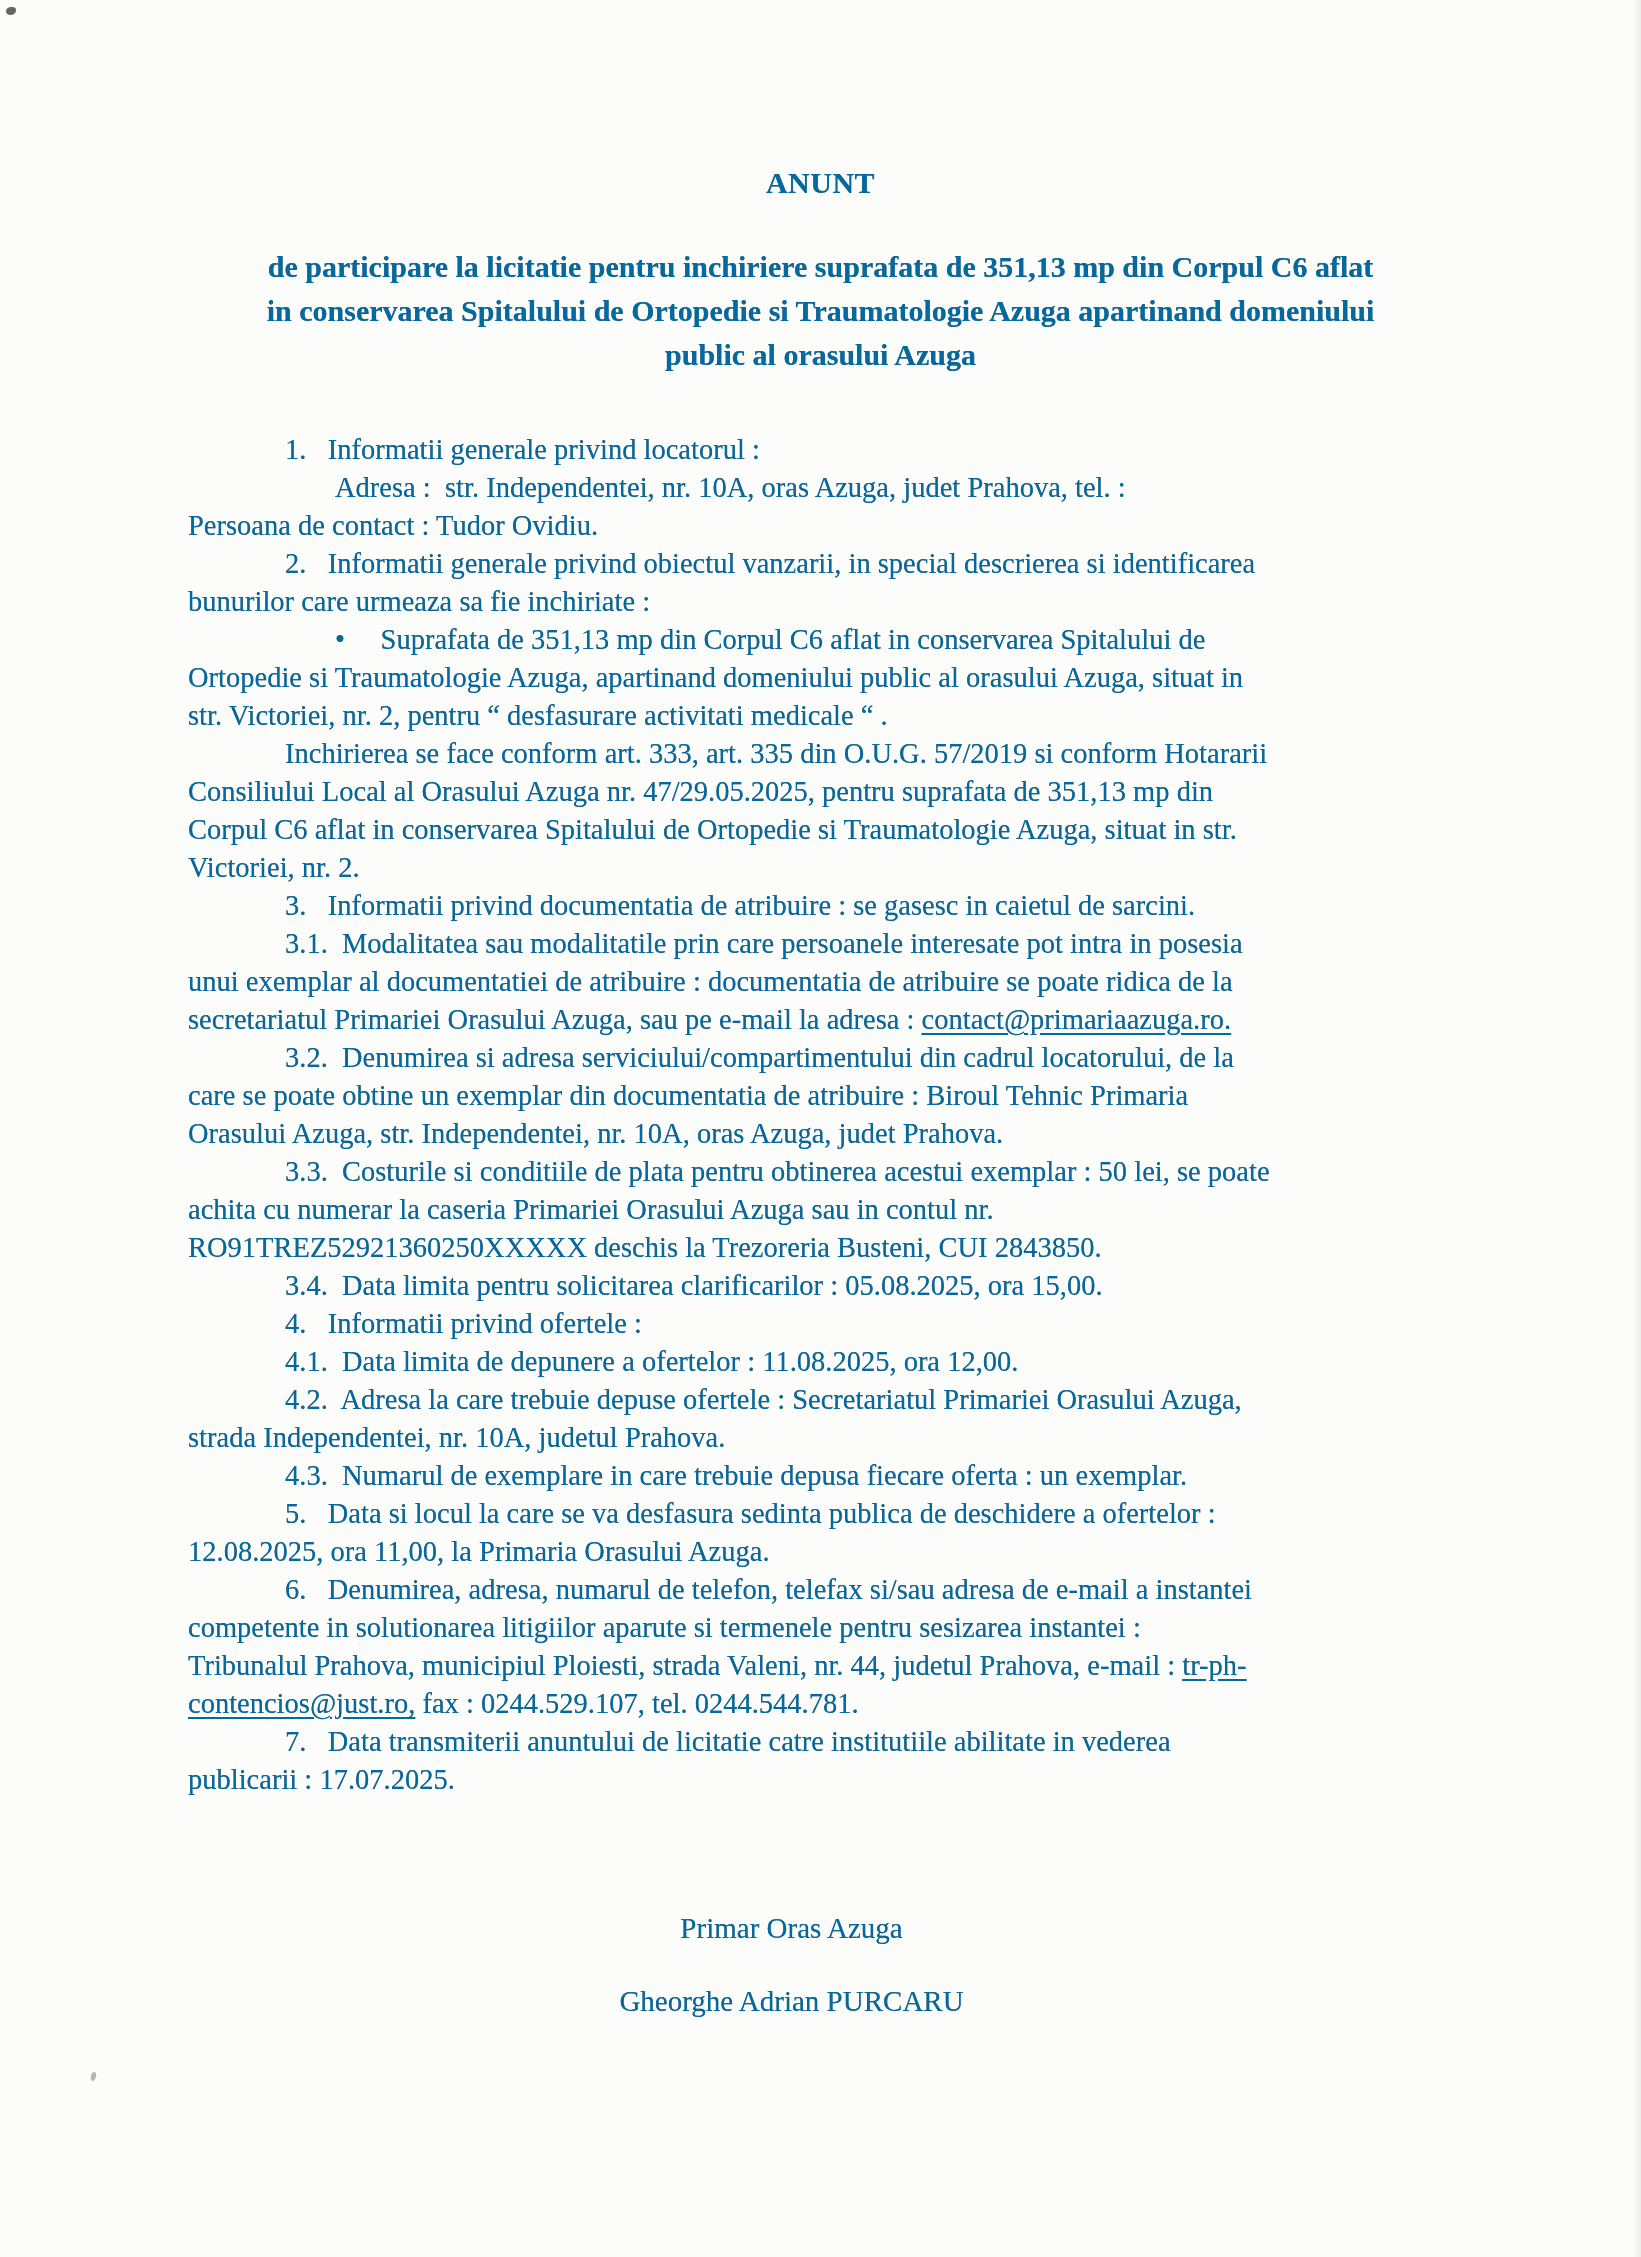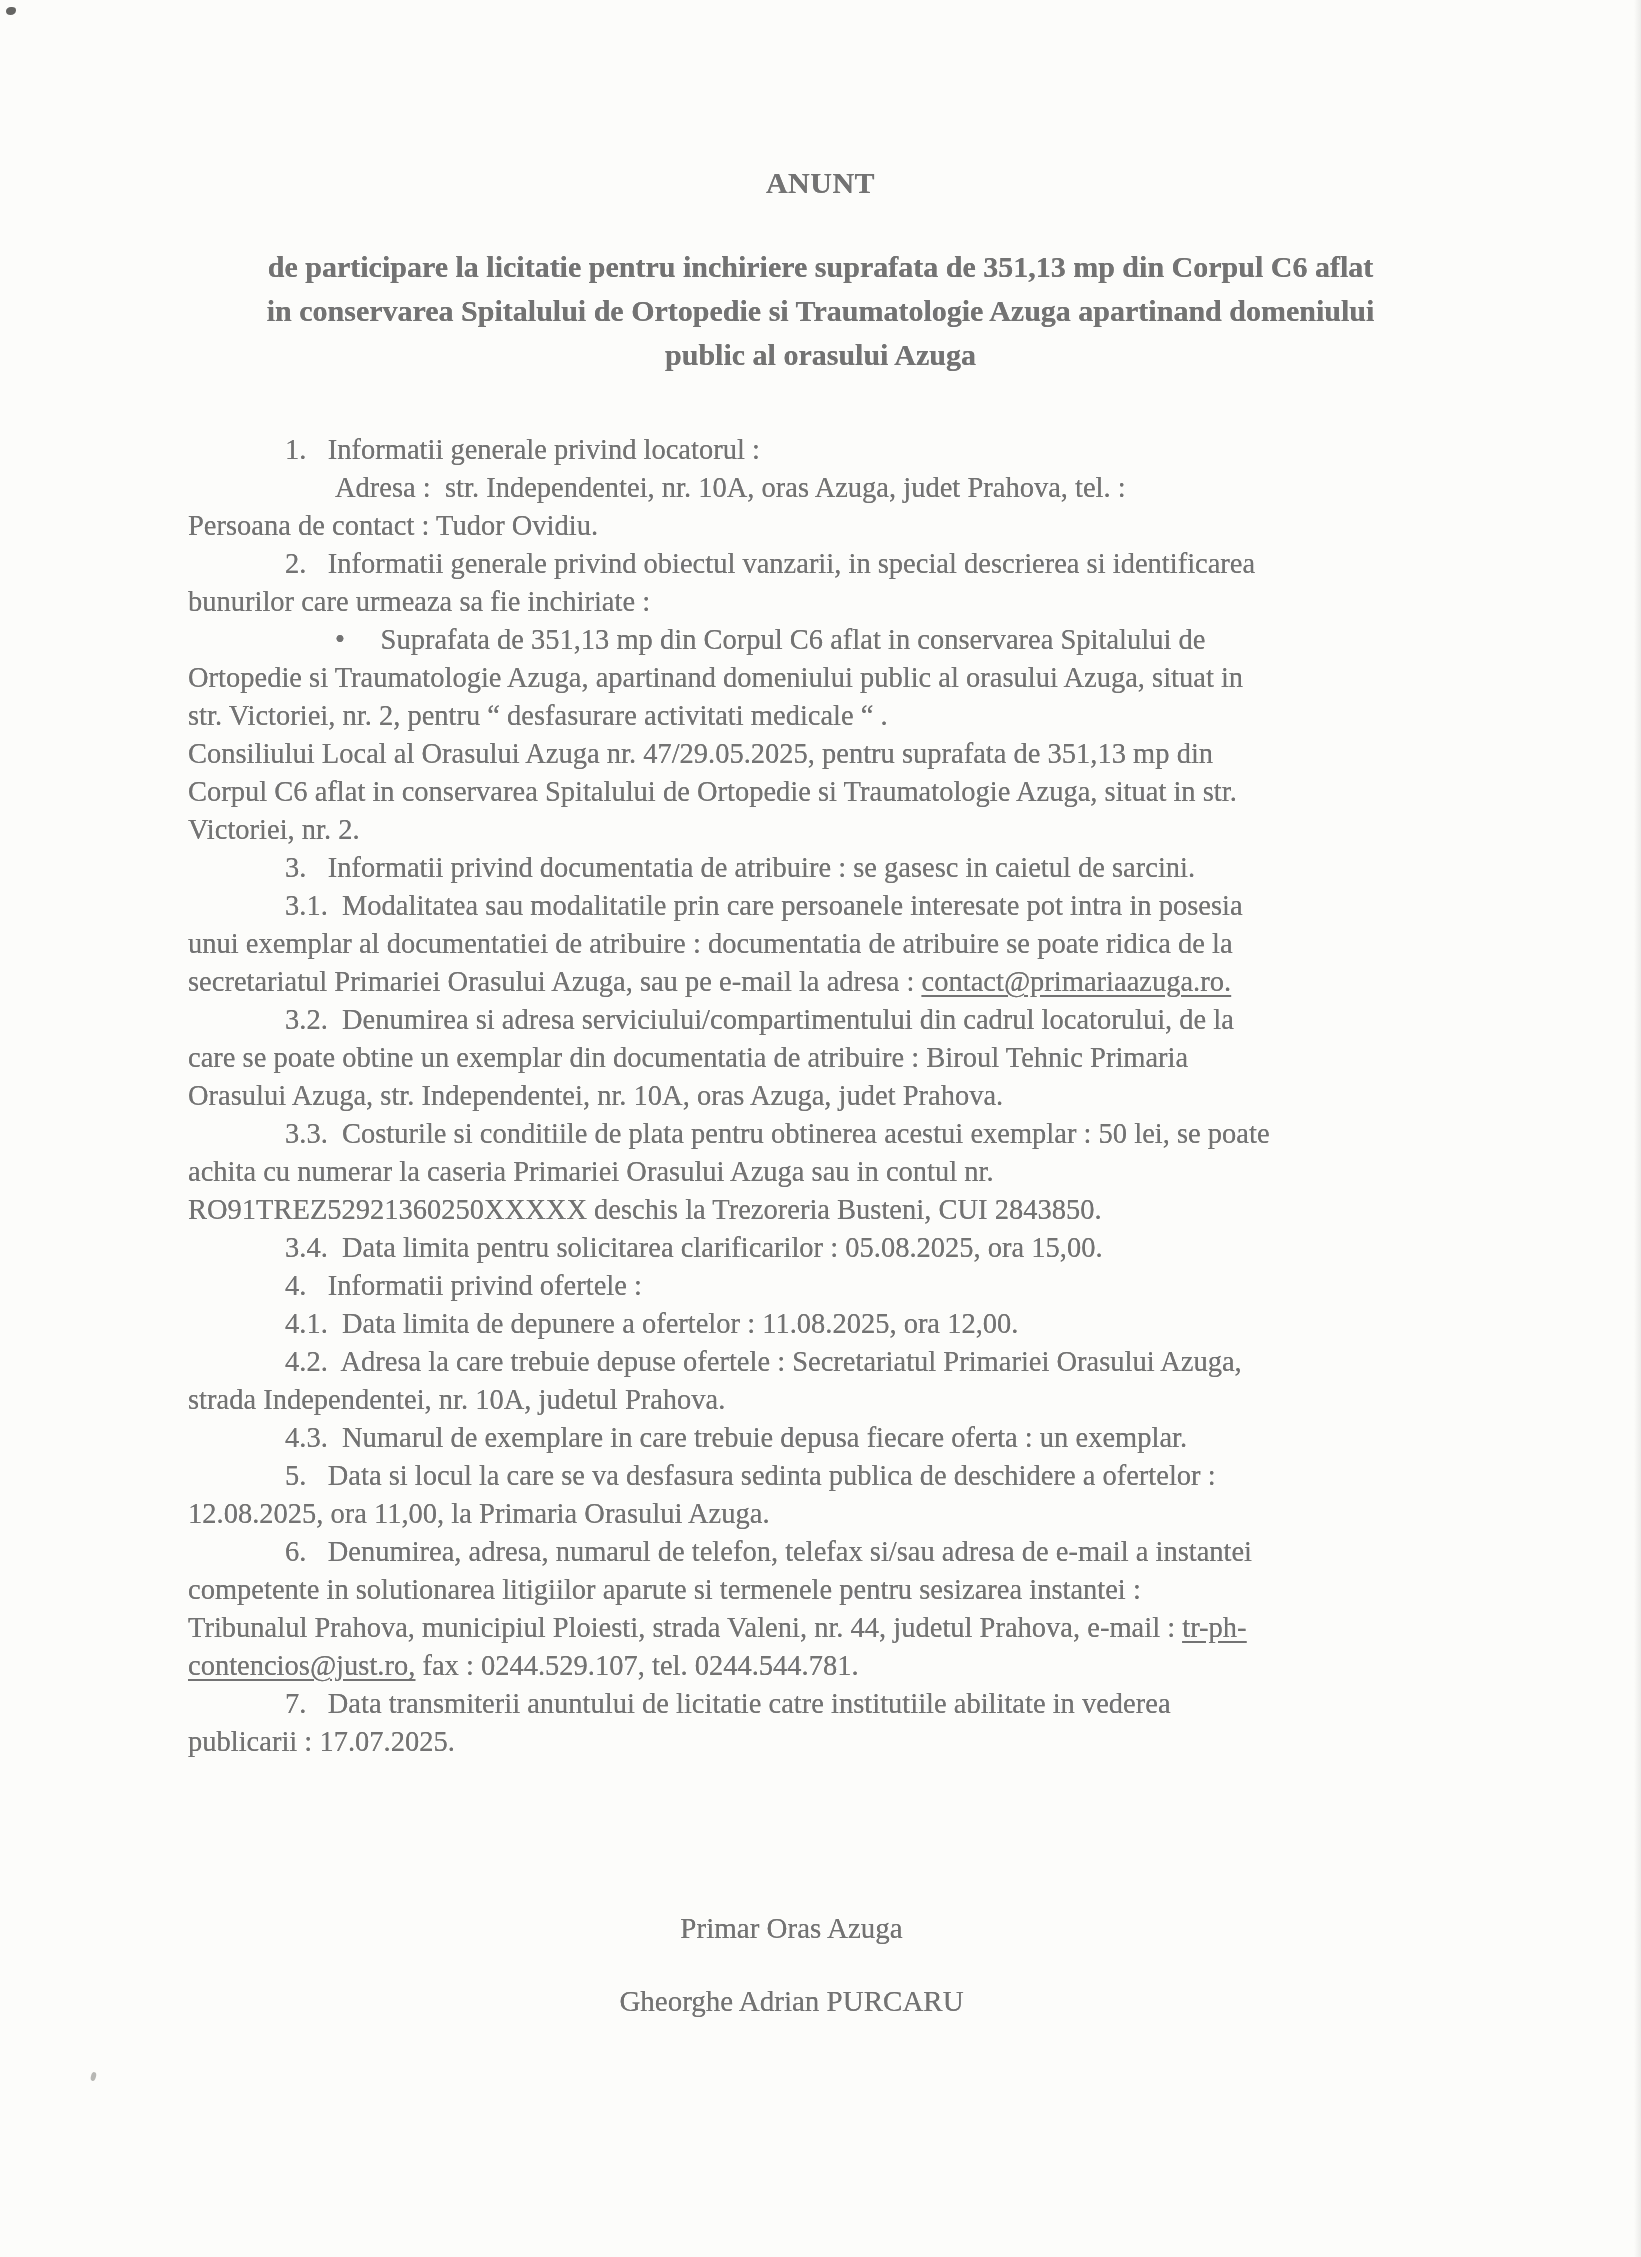--- a/index.html
+++ b/index.html
@@ -3,21 +3,21 @@
 <meta charset="utf-8">
 <style>
   html,body{margin:0;padding:0;background:#e8e8e6;}
   .page{
     position:relative;
     width:1641px;height:2257px;
     margin:0 auto;
     background:#fcfcfa;
     overflow:hidden;
     font-family:"Liberation Serif","DejaVu Serif",serif;
-    color:#737373;
+    color:#0369a1;
     text-shadow:0 0 0.5px rgba(25,25,25,.55);
   }
   .doc-title{
     position:absolute;top:166px;left:0;right:0;
     text-align:center;font-weight:bold;font-size:30px;letter-spacing:0.5px;
   }
   .doc-heading{
     position:absolute;top:245px;left:0;right:0;
     text-align:center;font-weight:bold;font-size:30px;line-height:44px;
   }
@@ -68,20 +68,21 @@
 
   <div class="doc-body" id="doc-body">
       <div class="line ind-1"><span class="">1.   Informatii generale privind locatorul :</span></div>
       <div class="line ind-2"><span class="">Adresa :  str. Independentei, nr. 10A, oras Azuga, judet Prahova, tel. :</span></div>
       <div class="line"><span class="">Persoana de contact : Tudor Ovidiu.</span></div>
       <div class="line ind-1"><span class="">2.   Informatii generale privind obiectul vanzarii, in special descrierea si identificarea</span></div>
       <div class="line"><span class="">bunurilor care urmeaza sa fie inchiriate :</span></div>
       <div class="line ind-2"><span class="">•     Suprafata de </span><span class="b ">351,13 mp</span><span class=""> din Corpul C6 aflat in conservarea Spitalului de</span></div>
       <div class="line"><span class="">Ortopedie si Traumatologie Azuga, apartinand domeniului public al orasului Azuga, situat in</span></div>
       <div class="line"><span class="">str. Victoriei, nr. 2, pentru “ desfasurare activitati medicale “ .</span></div>
+      <div class="line ind-1"><span class="">Inchirierea se face conform art. 333, art. 335 din O.U.G. 57/2019 si conform Hotararii</span></div>
       <div class="line"><span class="">Consiliului Local al Orasului Azuga nr. 47/29.05.2025, pentru suprafata de </span><span class="b ">351,13 mp</span><span class=""> din</span></div>
       <div class="line"><span class="">Corpul C6 aflat in conservarea Spitalului de Ortopedie si Traumatologie Azuga, situat in str.</span></div>
       <div class="line"><span class="">Victoriei, nr. 2.</span></div>
       <div class="line ind-1"><span class="">3.   Informatii privind documentatia de atribuire : se gasesc in caietul de sarcini.</span></div>
       <div class="line ind-1"><span class="">3.1.  Modalitatea sau modalitatile prin care persoanele interesate pot intra in posesia</span></div>
       <div class="line"><span class="">unui exemplar al documentatiei de atribuire : documentatia de atribuire se poate ridica de la</span></div>
       <div class="line"><span class="">secretariatul Primariei Orasului Azuga, sau pe e-mail la adresa : </span><span class="u">contact@primariaazuga.ro.</span></div>
       <div class="line ind-1"><span class="">3.2.  Denumirea si adresa serviciului/compartimentului din cadrul locatorului, de la</span></div>
       <div class="line"><span class="">care se poate obtine un exemplar din documentatia de atribuire : Biroul Tehnic Primaria</span></div>
       <div class="line"><span class="">Orasului Azuga, str. Independentei, nr. 10A, oras Azuga, judet Prahova.</span></div>

